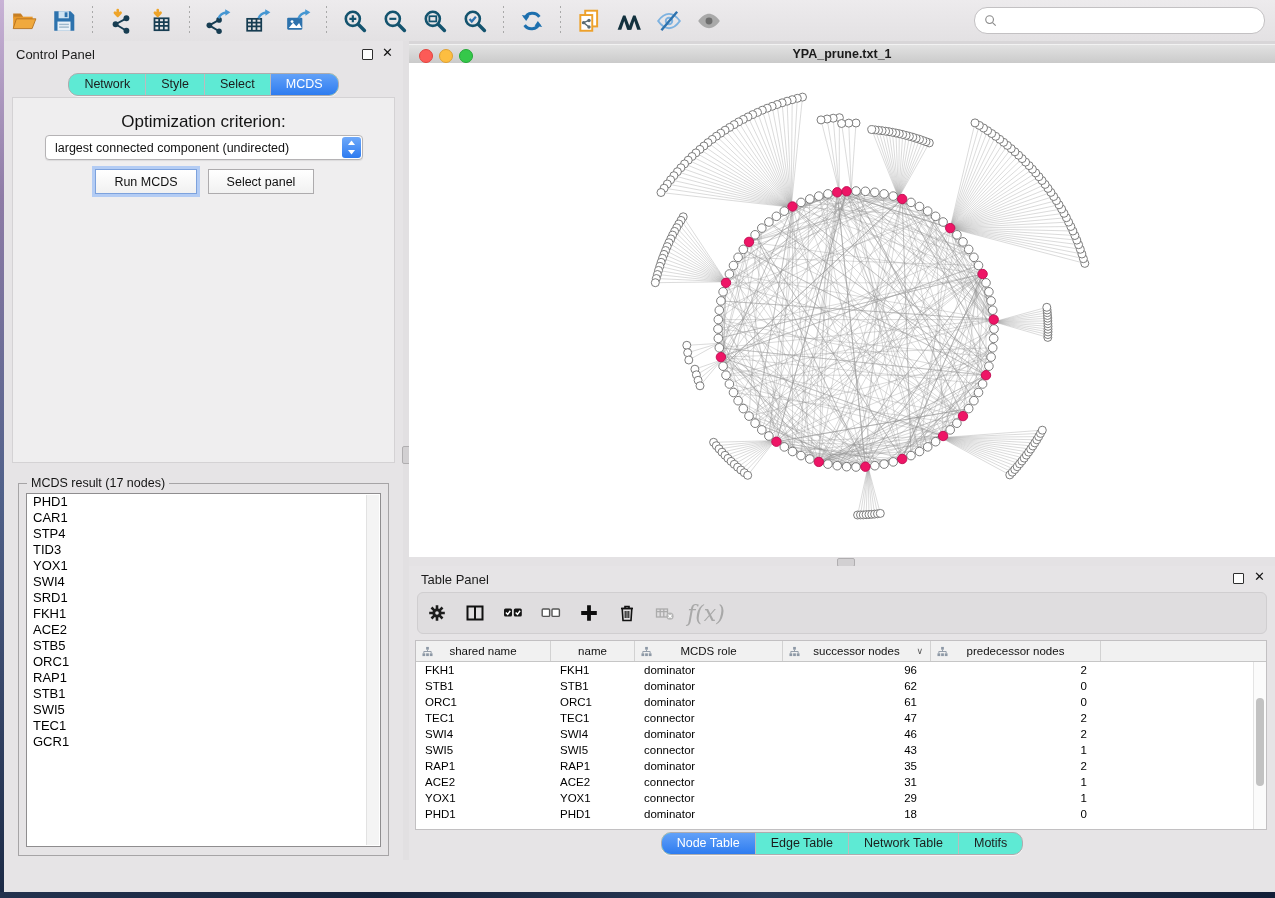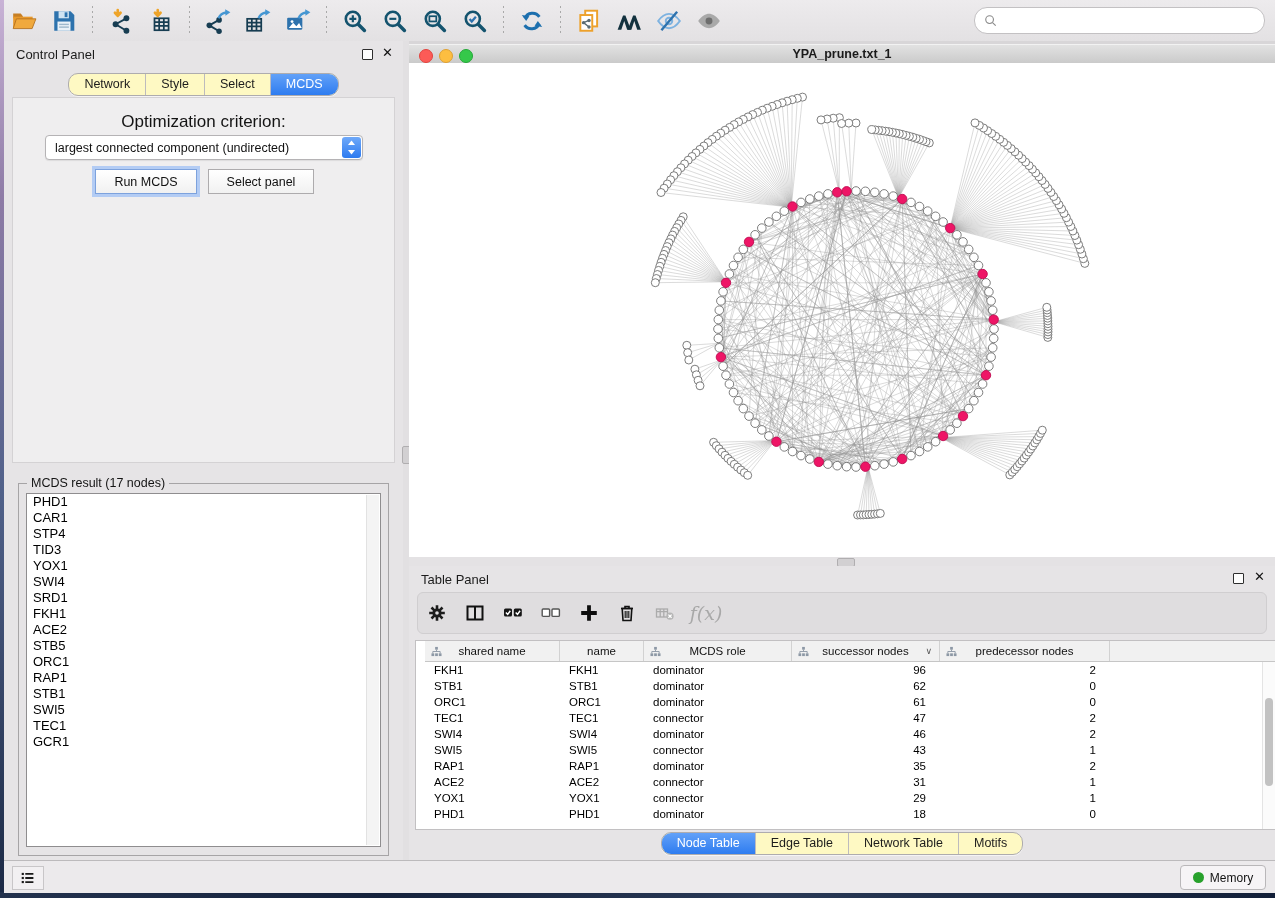--- a/index.html
+++ b/index.html
@@ -29,21 +29,21 @@
     font-size:13px;padding:0 8px 0 6px;font-family:inherit;}
 
   
   #cp{position:absolute;left:0;top:41px;width:399px;height:819px;background:#e6e4e6;}
   .panel-head{position:absolute;left:0;top:0;width:100%;height:26px;}
   .panel-title{position:absolute;left:12px;top:6px;font-size:13px;color:#1c1c1c;}
   .win-float{position:absolute;top:8px;width:9px;height:9px;border:1.5px solid #2e2e2e;border-radius:1px;background:#fdfdfd;}
   .win-close{position:absolute;top:4px;font-size:13px;font-weight:700;color:#111;line-height:16px;}
   #cp .win-float{left:358px;} #cp .win-close{left:378px;}
 
-  .seg{display:inline-flex;border:1px solid #aeacae;border-radius:10px;background:#fef9c3;overflow:hidden;
+  .seg{display:inline-flex;border:1px solid #aeacae;border-radius:10px;background:#5eead4;overflow:hidden;
     box-shadow:0 1px 0 rgba(255,255,255,.6);}
   .seg-tab{padding:0 15px;height:21px;line-height:21px;font-size:12.5px;color:#1c1c1c;
     border-left:1px solid #bdbbbd;cursor:default;}
   .seg-tab:first-child{border-left:none;}
   .seg-tab.active{background:linear-gradient(#62a1f8,#2e7cf0);color:#fff;}
   #cp-tabs{position:absolute;left:0;top:32px;width:100%;text-align:center;}
 
   #cp-inner{position:absolute;left:8px;top:56px;width:381px;height:364px;
     background:#efeeef;border:1px solid #d4d2d4;}
   #opt-label{position:absolute;left:0;top:14px;width:100%;text-align:center;font-size:17px;color:#141414;}
@@ -86,23 +86,23 @@
     font-size:12.5px;font-weight:600;color:#1a1a1a;}
   #net-canvas{position:absolute;left:0;top:22px;width:866px;height:494px;background:#fff;}
 
   
   #table-panel{position:absolute;left:0;top:525px;width:866px;height:294px;background:#e6e4e6;}
   #table-panel .win-float{left:824px;top:7px;} #table-panel .win-close{left:845px;top:3px;}
   #tp-toolbar{position:absolute;left:8px;top:26px;width:848px;height:40px;background:#dfdddf;
     border:1px solid #d0ced0;border-radius:6px;display:flex;align-items:center;}
   .tp-btn{width:38px;height:34px;display:flex;align-items:center;justify-content:center;}
   .tp-btn svg{width:20px;height:20px;}
-  .tp-fx{font-family:"DejaVu Serif",serif;font-style:italic;font-size:19px;color:#a8a8a8;padding-left:6px;}
-
-  #ntable{position:absolute;left:6px;top:74px;width:850px;height:188px;background:#fff;border:1px solid #c2c0c2;padding-left:9px;}
+  .tp-fx{font-family:"DejaVu Serif",serif;font-style:italic;font-size:22px;color:#a8a8a8;padding-left:6px;}
+
+  #ntable{position:absolute;left:6px;top:74px;width:850px;height:188px;background:#fff;border:1px solid #c2c0c2;}
   #thead{display:flex;height:20px;background:#f1f1f1;border-bottom:1px solid #c6c6c6;}
   .th{display:flex;align-items:center;font-size:11.5px;color:#111;border-right:1px solid #d2d2d2;
     box-sizing:border-box;justify-content:center;position:relative;}
   .th svg{width:11px;height:11px;position:absolute;left:6px;}
   .th .sort-v{font-size:9px;color:#555;position:absolute;right:7px;top:5px;}
   .tr{display:flex;height:16px;}
   .td{font-size:11.5px;color:#000;line-height:16px;box-sizing:border-box;white-space:nowrap;overflow:hidden;}
   .td.left{padding-left:9px;text-align:left;}
   .td.right{padding-right:14px;text-align:right;}
   #tbody-scroll{position:absolute;top:21px;right:0;bottom:0;width:12px;background:#fbfbfb;border-left:1px solid #e4e4e4;}
@@ -1398,31 +1398,13 @@
       </div>
       <div id="tp-tabs"><div class="seg">
             <div class="seg-tab active">Node Table</div>
             <div class="seg-tab">Edge Table</div>
             <div class="seg-tab">Network Table</div>
             <div class="seg-tab">Motifs</div>
           </div></div>
     </div>
   </div>
 
-  <div id="statusbar">
-    <div id="status-list-btn">
-      <svg viewBox="0 0 20 20">
-        <g stroke="#1a1a1a" stroke-width="2">
-            <path d="M7 5.5h9M7 10h9M7 14.5h9"></path>
-          </g>
-        <g fill="#1a1a1a">
-            <rect x="3" y="4.3" width="2.4" height="2.4"></rect>
-            <rect x="3" y="8.8" width="2.4" height="2.4"></rect>
-            <rect x="3" y="13.3" width="2.4" height="2.4"></rect>
-          </g>
-      </svg>
-    </div>
-    <div id="memory-btn">
-      <span id="memory-dot"></span>
-      <span id="memory-label">Memory</span>
-    </div>
-  </div>
 </div>
 
 </body></html>

